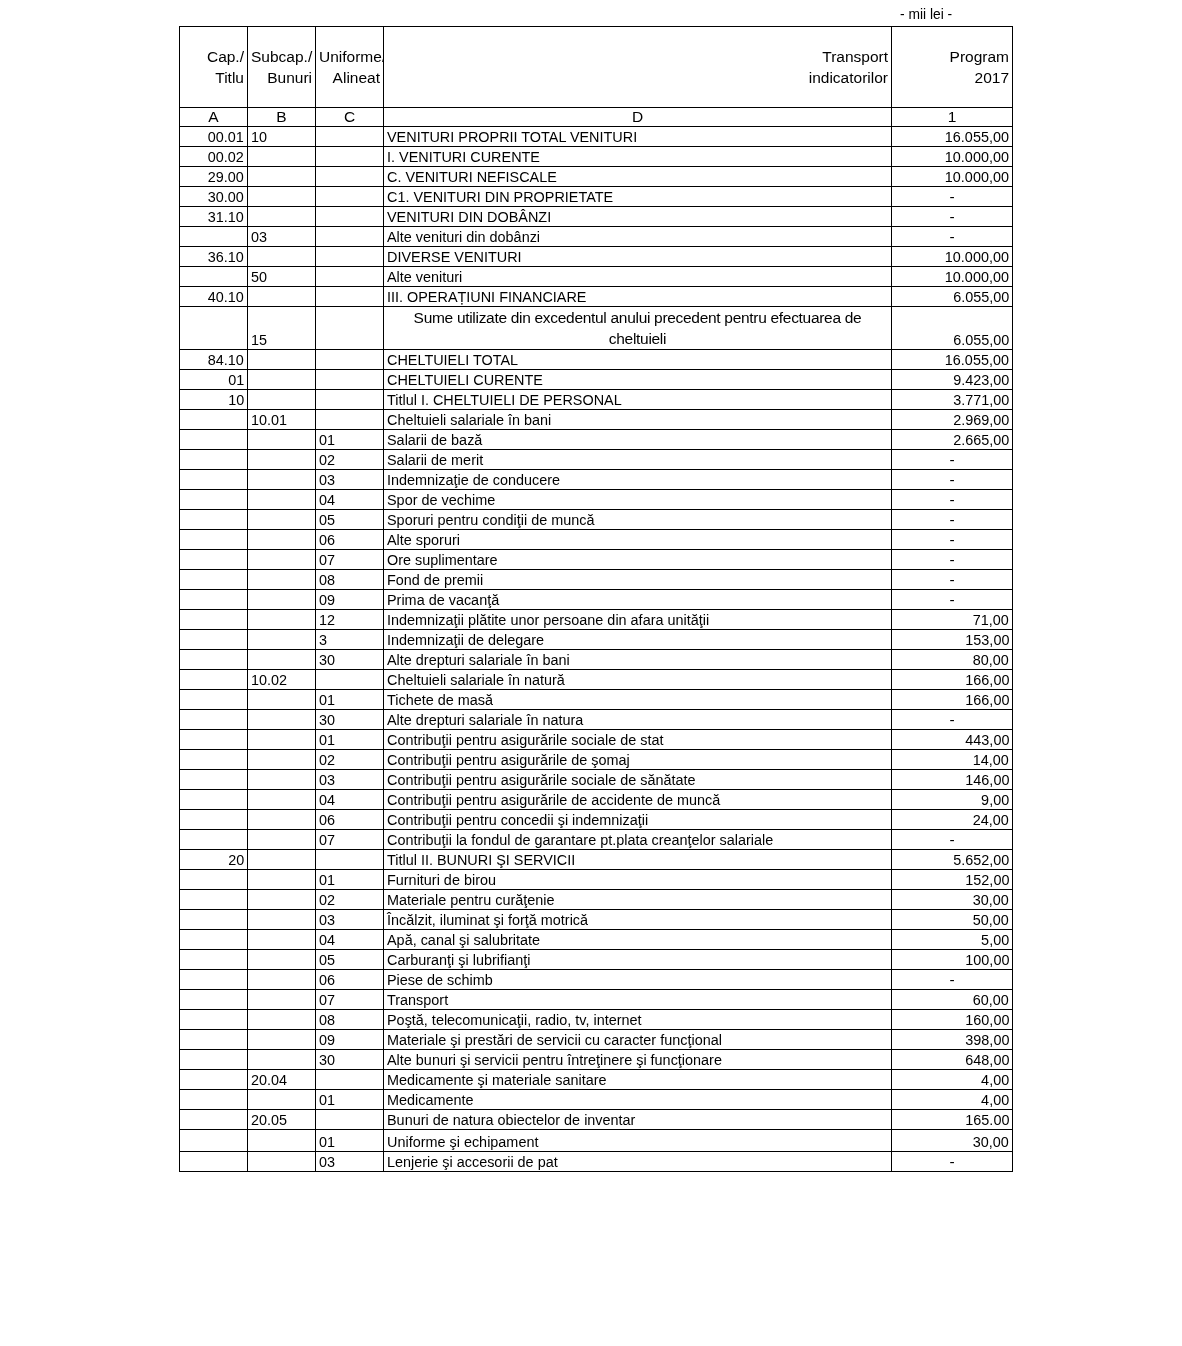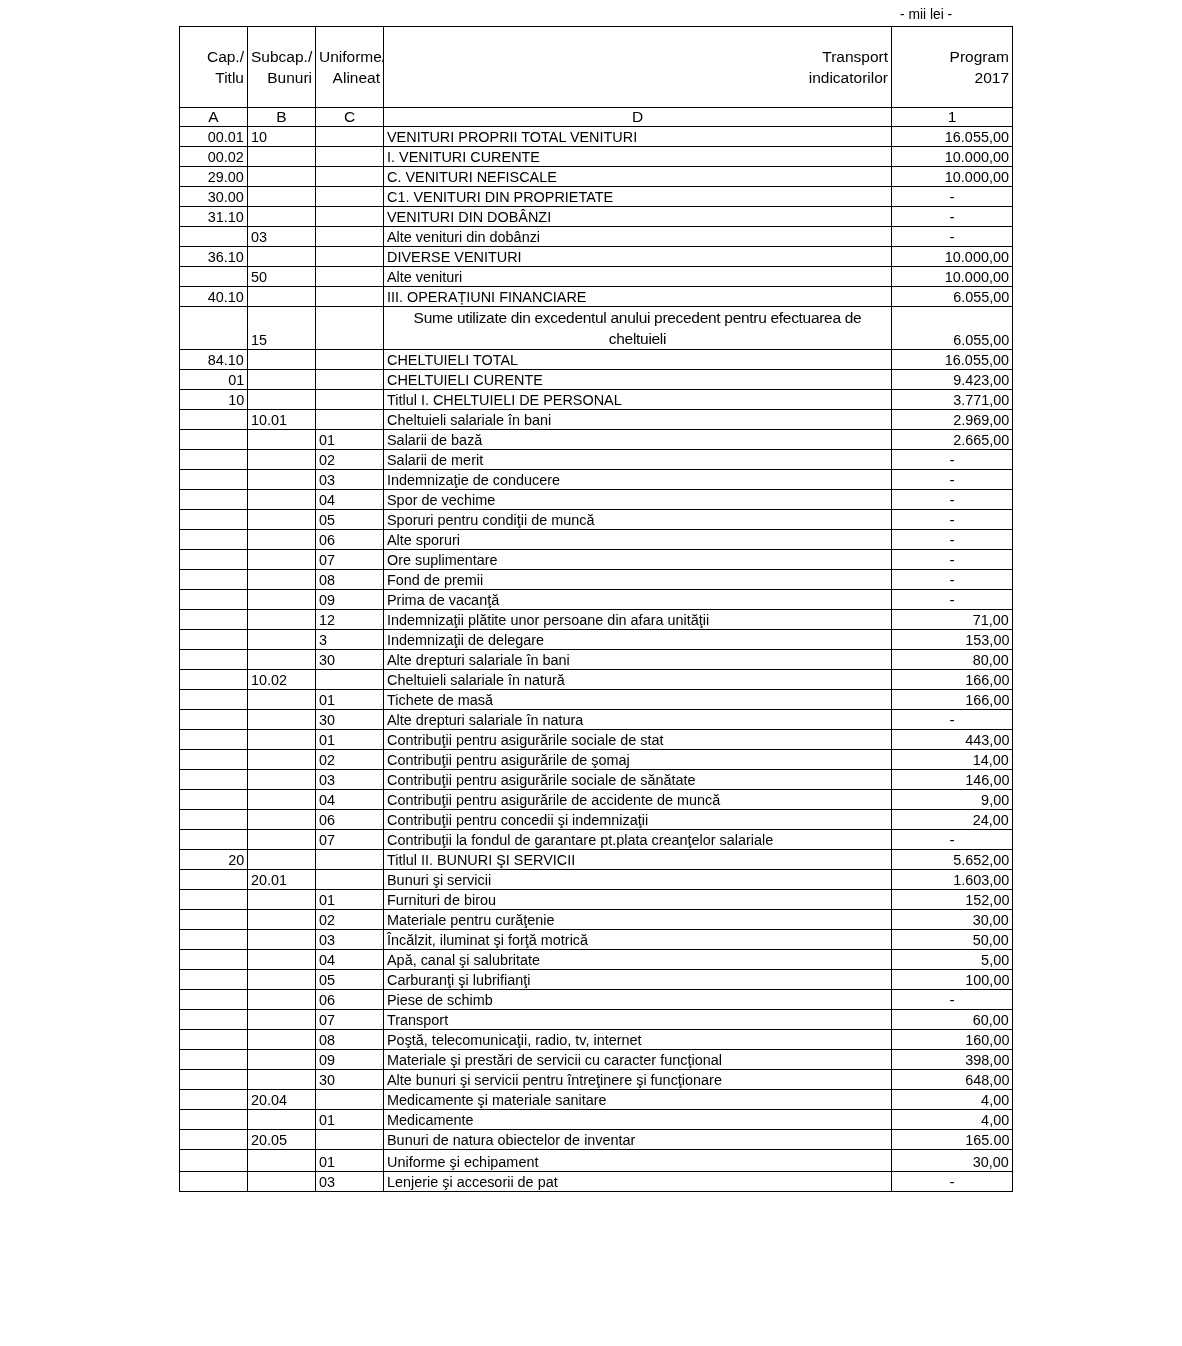--- a/index.html
+++ b/index.html
@@ -300,27 +300,20 @@
       </tr>
       <tr>
         <td class="r"><span class="t">20</span></td>
         <td class="l"><span class="t"></span></td>
         <td class="l"><span class="t"></span></td>
         <td class="l d"><span class="t">Titlul II. BUNURI ŞI SERVICII</span></td>
         <td class="r"><span class="t">5.652,00</span></td>
       </tr>
       <tr>
         <td class="r"><span class="t"></span></td>
-        <td class="l"><span class="t">20.01</span></td>
-        <td class="l"><span class="t"></span></td>
-        <td class="l d"><span class="t">Bunuri şi servicii</span></td>
-        <td class="r"><span class="t">1.603,00</span></td>
-      </tr>
-      <tr>
-        <td class="r"><span class="t"></span></td>
         <td class="l"><span class="t"></span></td>
         <td class="l"><span class="t">01</span></td>
         <td class="l d"><span class="t">Furnituri de birou</span></td>
         <td class="r"><span class="t">152,00</span></td>
       </tr>
       <tr>
         <td class="r"><span class="t"></span></td>
         <td class="l"><span class="t"></span></td>
         <td class="l"><span class="t">02</span></td>
         <td class="l d"><span class="t">Materiale pentru curăţenie</span></td>

